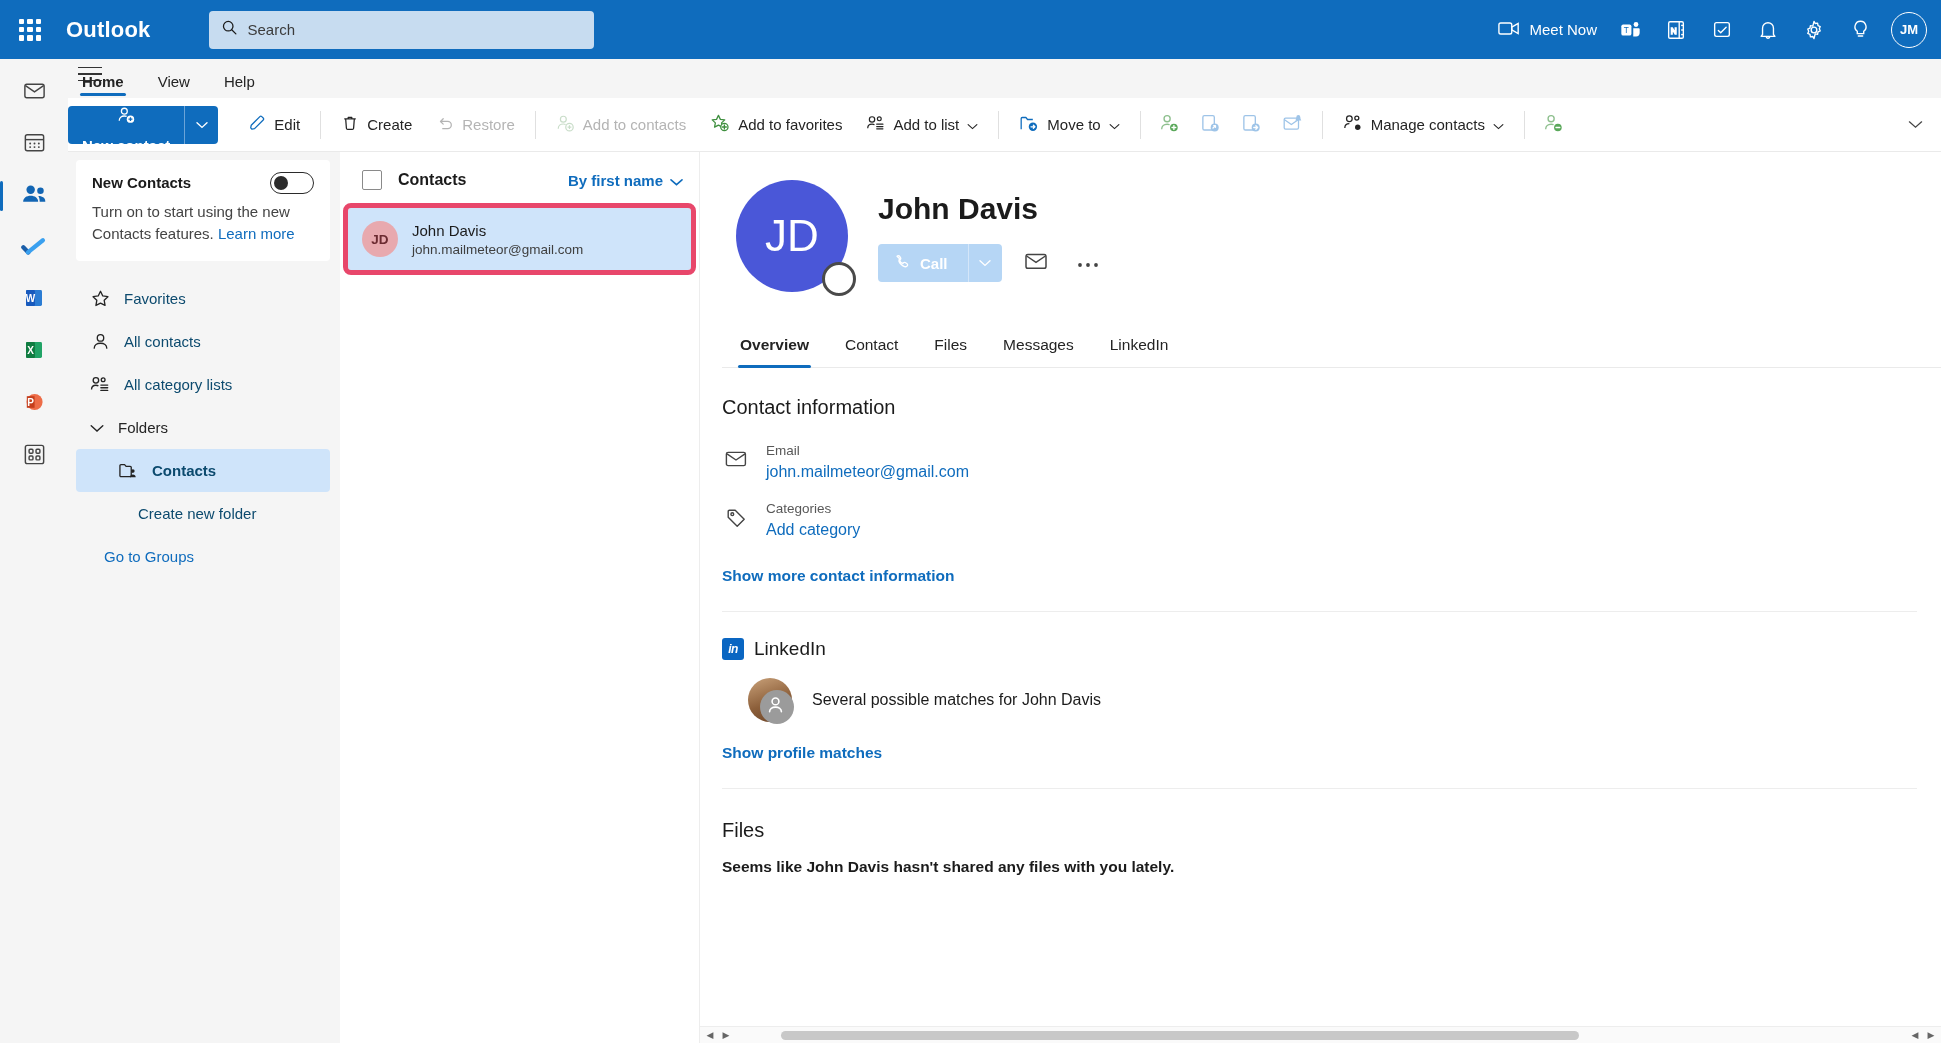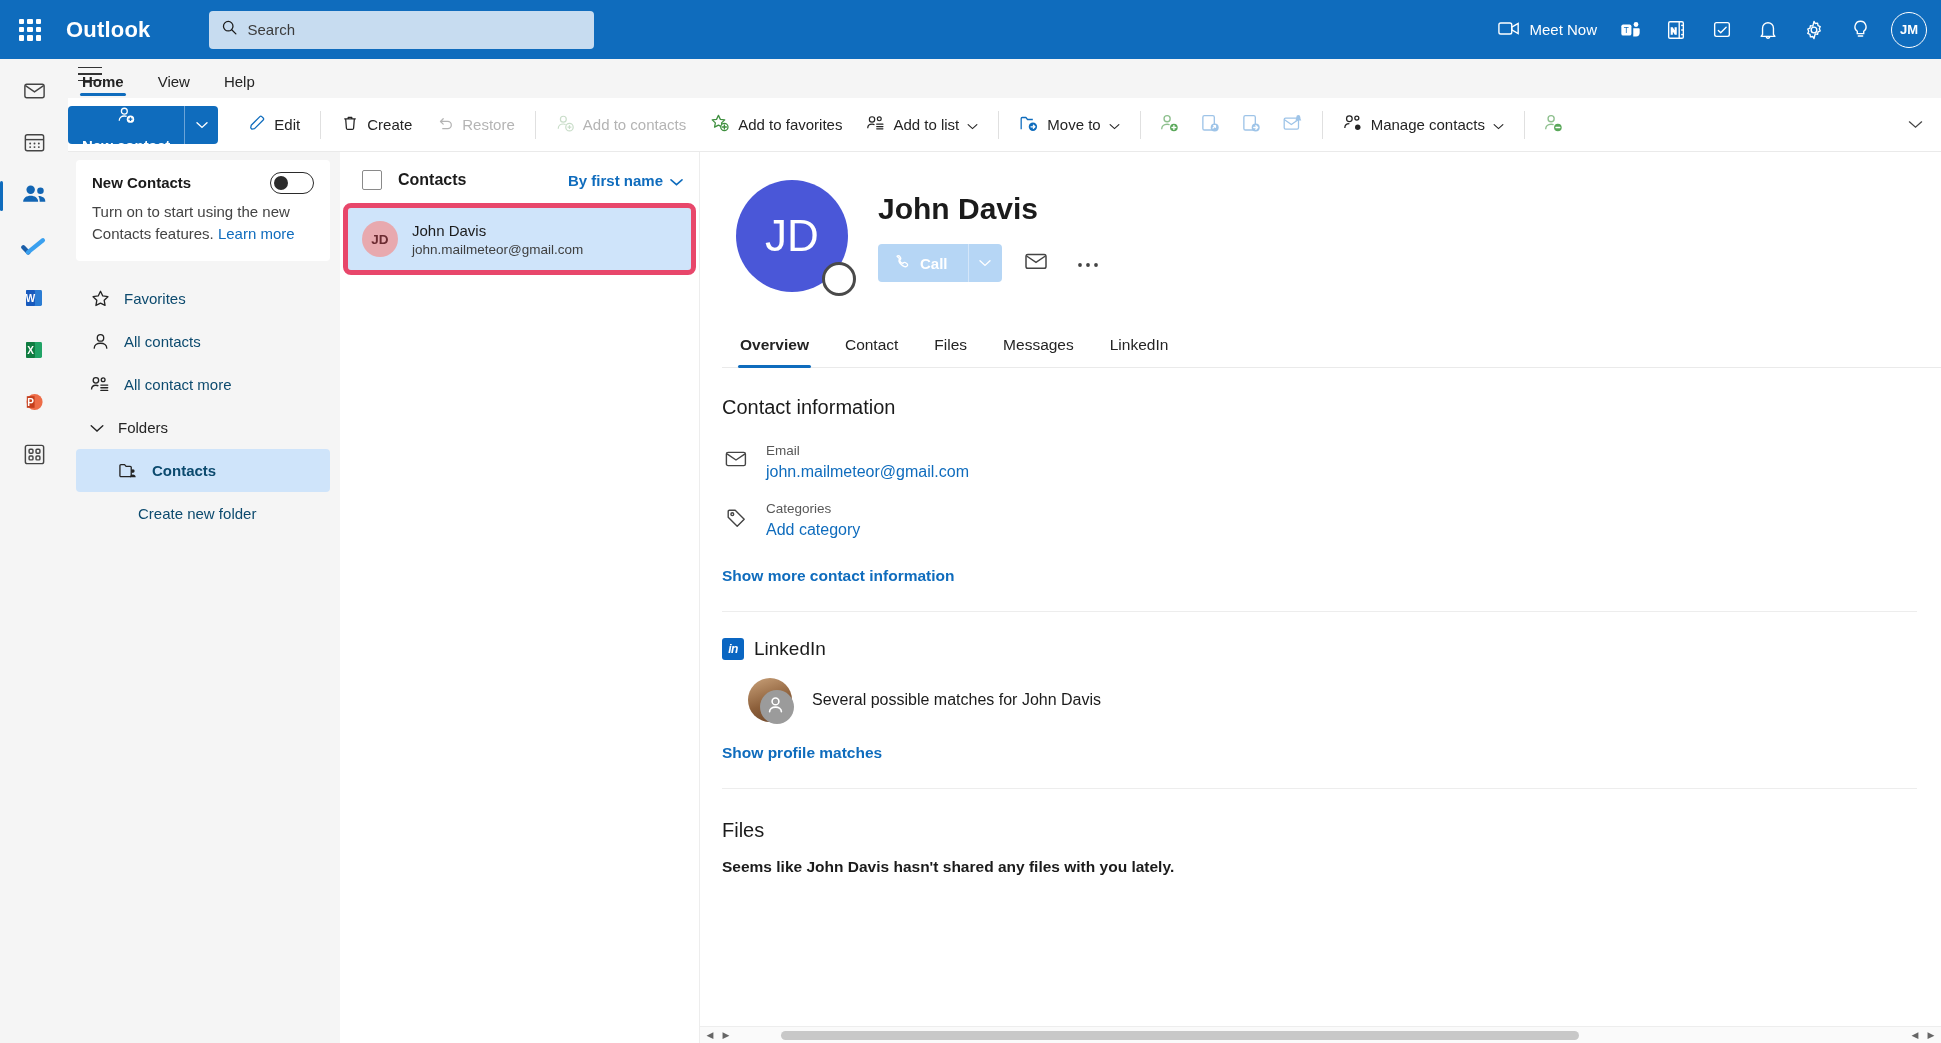--- a/index.html
+++ b/index.html
@@ -659,21 +659,21 @@
         <span class="ni-icon">
           <svg width="20" height="19" viewBox="0 0 21 20" fill="none" stroke="#242424" stroke-width="1.4">
             <circle cx="6.2" cy="5.6" r="2.9"></circle>
               <path d="M1.6 15.2c0-2.7 2.1-4.4 4.6-4.4 1 0 1.9.2 2.6.6"></path>
             <circle cx="13.8" cy="5" r="2"></circle>
             <line x1="11.4" y1="10.6" x2="18.6" y2="10.6" stroke-linecap="round"></line>
             <line x1="11.4" y1="13.4" x2="18.6" y2="13.4" stroke-linecap="round"></line>
             <line x1="11.4" y1="16.2" x2="18.6" y2="16.2" stroke-linecap="round"></line>
           </svg>
         </span>
-        <span>All contact more</span>
+        <span>All category lists</span>
       </div>
 
       <div class="folders-row">
         <span class="ni-icon">
           <svg width="14" height="9" viewBox="0 0 14 9" fill="none" stroke="#242424" stroke-width="1.4">
               <path d="M1.2 1.8L7 7l5.8-5.2" stroke-linecap="round"></path>
             </svg>
         </span>
         <span>Folders</span>
       </div>
@@ -684,20 +684,23 @@
             <path d="M2 15.4V4.9a1.1 1.1 0 011.1-1.1h3.8L8.5 5.6h4.3a1.1 1.1 0 011.1 1.1v8.7a1.1 1.1 0 01-1.1 1.1H3.1A1.1 1.1 0 012 15.4z" stroke-linejoin="round"></path>
             <circle cx="15.6" cy="10.6" r="1.9" fill="#242424" stroke="none"></circle>
             <path d="M12.6 17c0-1.7 1.3-2.8 3-2.8s3 1.1 3 2.8" fill="#242424" stroke="none"></path>
           </svg>
         </span>
         <span>Contacts</span>
       </div>
 
       <div class="navitem sub">
         <span>Create new folder</span>
+      </div>
+      <div class="navitem groups">
+        <span>Go to Groups</span>
       </div>
     </div>
   </div>
 
   <div class="listpane">
     <div class="listhead">
       <div class="lh-check"></div>
       <div class="lh-title">Contacts</div>
       <div class="lh-sort">
         <span>By first name</span>

